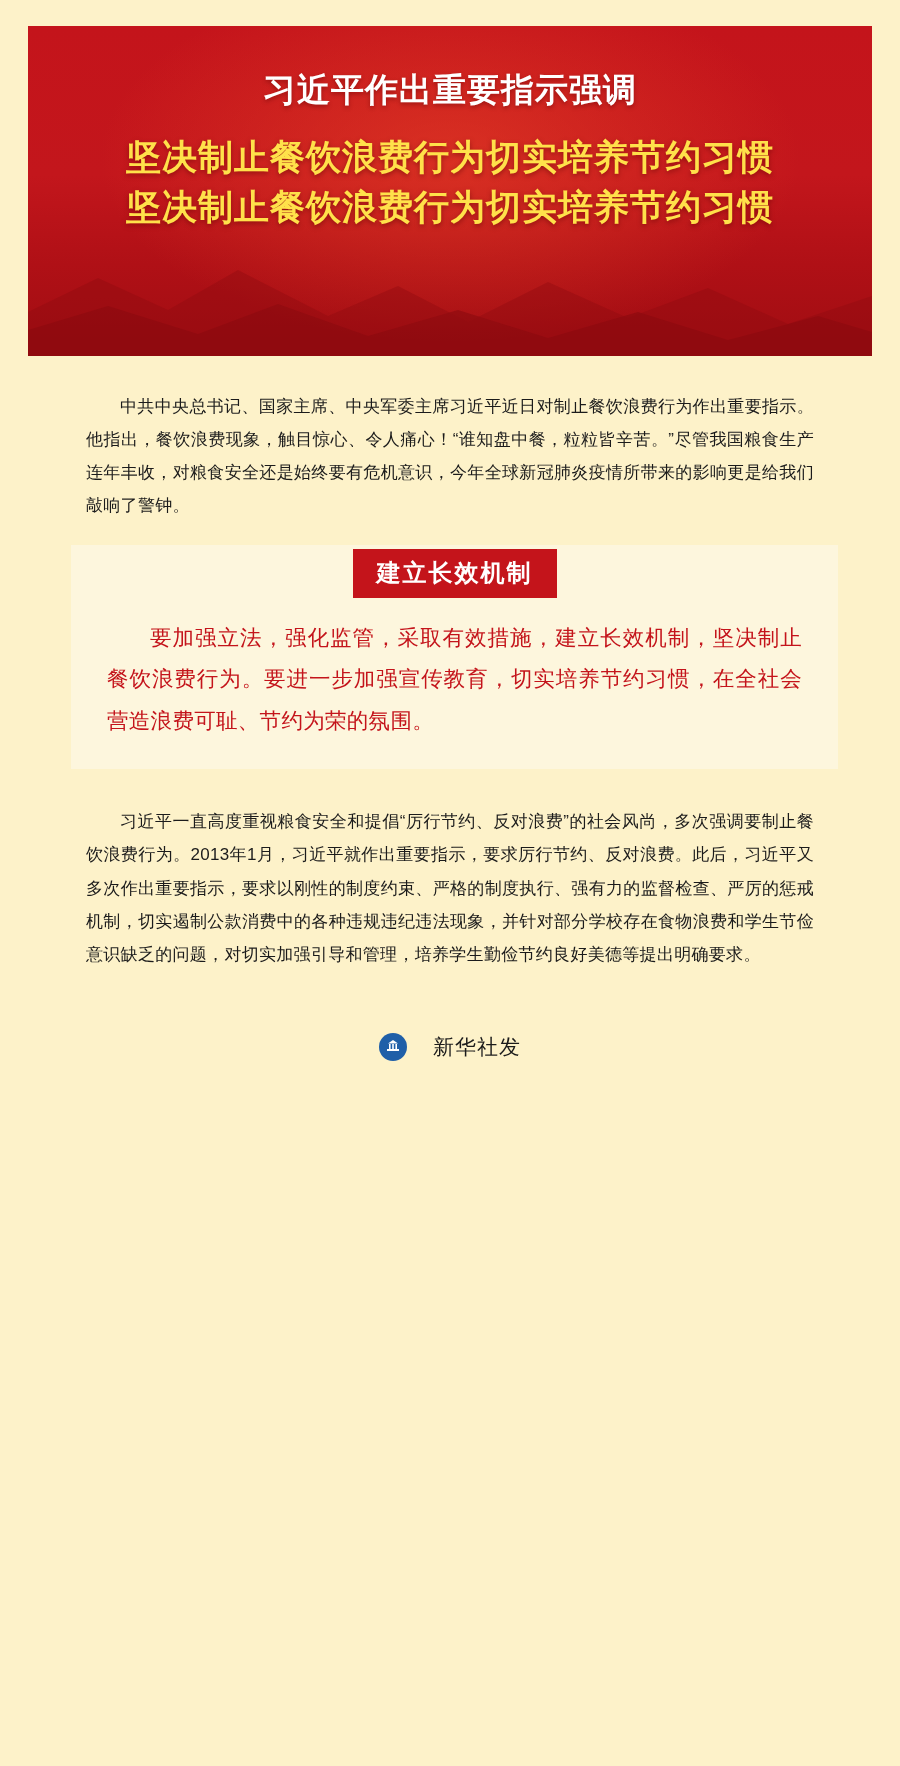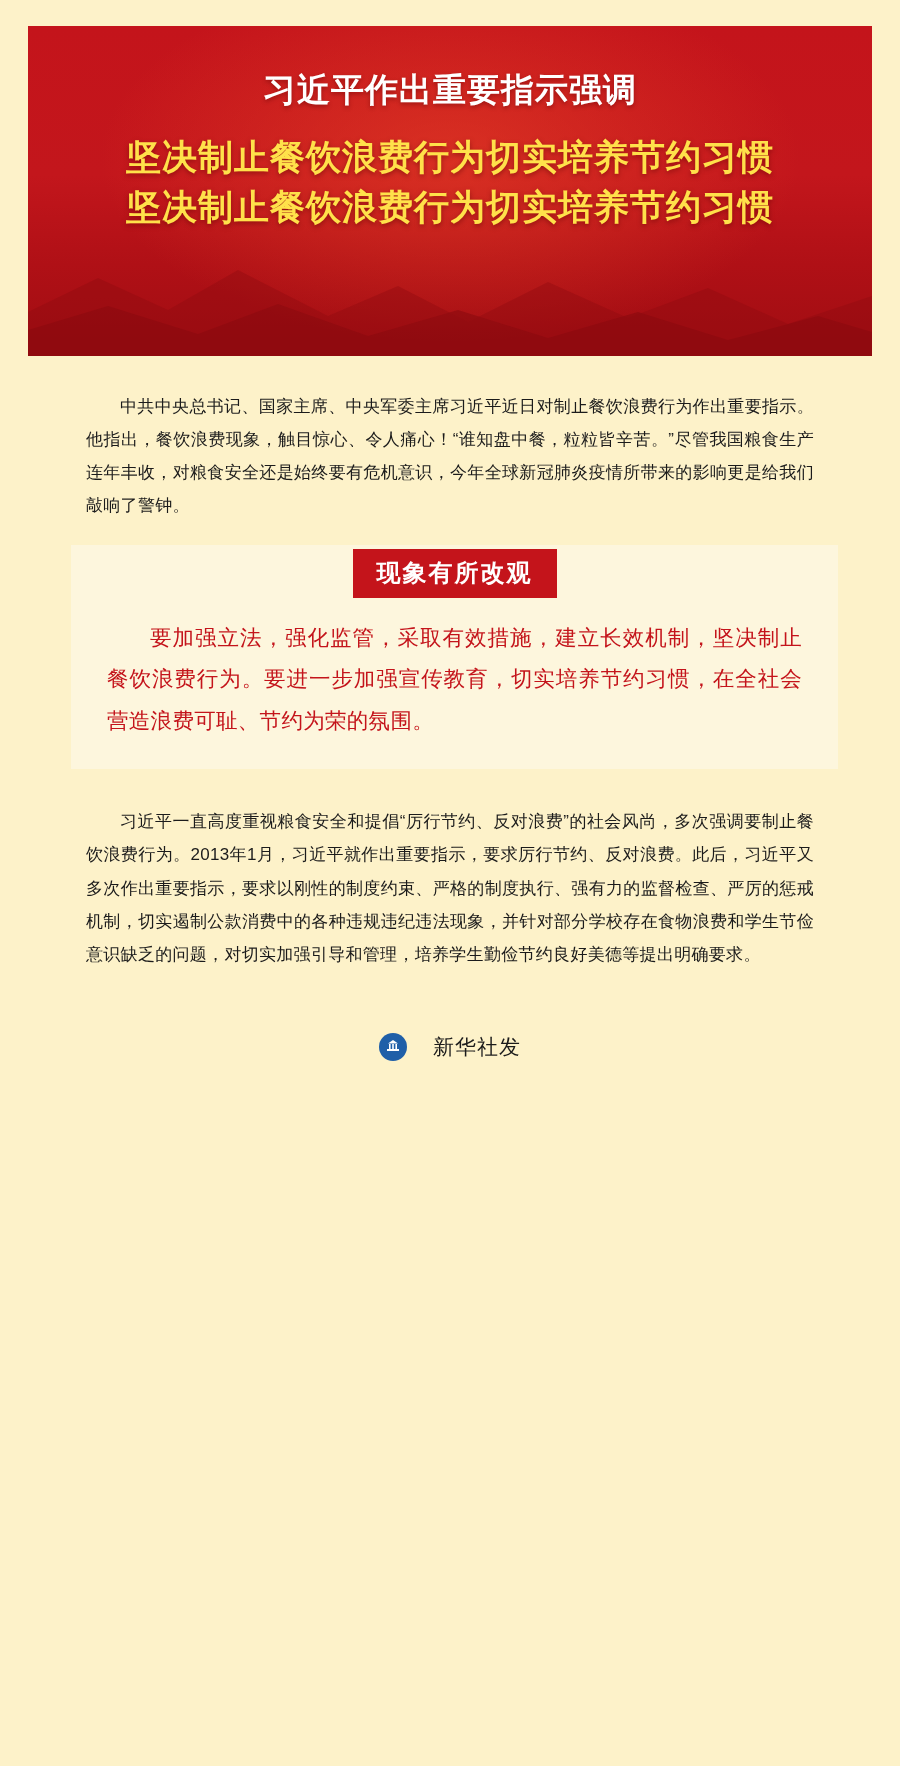--- a/index.html
+++ b/index.html
@@ -172,21 +172,21 @@
       </div>
     </div>
   </div>
 
   <div class="body-wrap">
 
     <p class="para">中共中央总书记、国家主席、中央军委主席习近平近日对制止餐饮浪费行为作出重要指示。他指出，餐饮浪费现象，触目惊心、令人痛心！“谁知盘中餐，粒粒皆辛苦。”尽管我国粮食生产连年丰收，对粮食安全还是始终要有危机意识，今年全球新冠肺炎疫情所带来的影响更是给我们敲响了警钟。</p>
 
     <div class="quote-box">
       <div class="quote-label-row">
-        <span class="quote-label">现象有所改观</span>
+        <span class="quote-label">建立长效机制</span>
       </div>
       <p class="quote-text">要加强立法，强化监管，采取有效措施，建立长效机制，坚决制止餐饮浪费行为。要进一步加强宣传教育，切实培养节约习惯，在全社会营造浪费可耻、节约为荣的氛围。</p>
     </div>
 
     <div class="gap"></div>
 
     <p class="para">习近平一直高度重视粮食安全和提倡“厉行节约、反对浪费”的社会风尚，多次强调要制止餐饮浪费行为。2013年1月，习近平就作出重要指示，要求厉行节约、反对浪费。此后，习近平又多次作出重要指示，要求以刚性的制度约束、严格的制度执行、强有力的监督检查、严厉的惩戒机制，切实遏制公款消费中的各种违规违纪违法现象，并针对部分学校存在食物浪费和学生节俭意识缺乏的问题，对切实加强引导和管理，培养学生勤俭节约良好美德等提出明确要求。</p>
 
     <div class="gap"></div>
 

